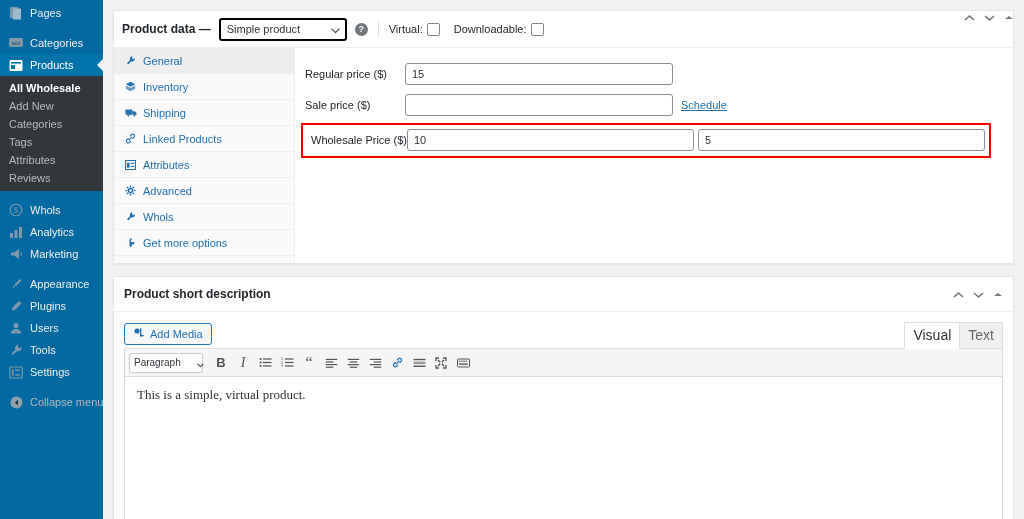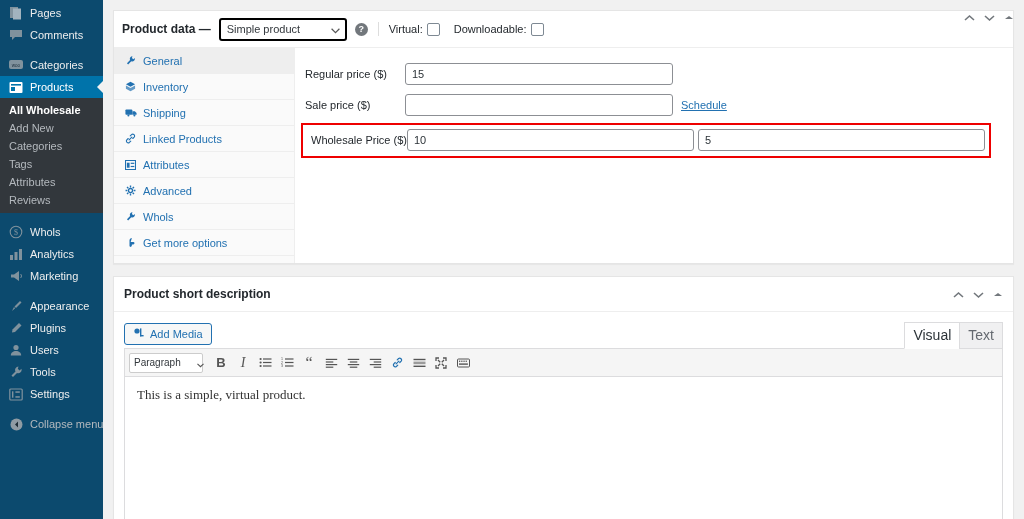--- a/index.html
+++ b/index.html
@@ -7,21 +7,21 @@
     width: 1024px; height: 519px;
     font-family: "Liberation Sans", sans-serif;
     background: #f1f1f1;
     overflow: hidden;
   }
   .app { display: flex; width: 1024px; height: 519px; }
 
   
   .sidebar {
     width: 103px; flex: 0 0 103px;
-    background: #0c4a6e;
+    background: #0369a1;
     color: #eee;
     font-size: 11px;
     padding-top: 2px;
     position: relative;
     text-align: center;
   }
   .nav-item {
     display: flex; align-items: center;
     height: 22px; padding-left: 8px;
     color: #eee; position: relative;
@@ -235,28 +235,20 @@
     <div class="nav-item">
       <span class="ico">
         <svg width="14" height="14" viewBox="0 0 14 14">
             <rect x="1" y="1" width="8" height="11" fill="#a7aaad"></rect>
             <rect x="4" y="2.5" width="8" height="11" fill="#d5d7d9"></rect>
           </svg>
       </span>
       <span class="lbl">Pages</span>
     </div>
 
-    <div class="nav-item">
-      <span class="ico">
-        <svg width="14" height="14" viewBox="0 0 14 14">
-            <path d="M1 2h12v7H6l-3 3V9H1z" fill="#a7aaad"></path>
-          </svg>
-      </span>
-      <span class="lbl">Comments</span>
-    </div>
 
     <div class="nav-gap"></div>
 
     <div class="nav-item">
       <span class="ico">
         <svg width="14" height="12" viewBox="0 0 14 12">
             <rect x="0" y="1" width="14" height="9" rx="2" fill="#a7aaad"></rect>
             <text x="7" y="7.6" font-size="4.5" fill="#23282d" text-anchor="middle" font-family="sans-serif">woo</text>
           </svg>
       </span>

